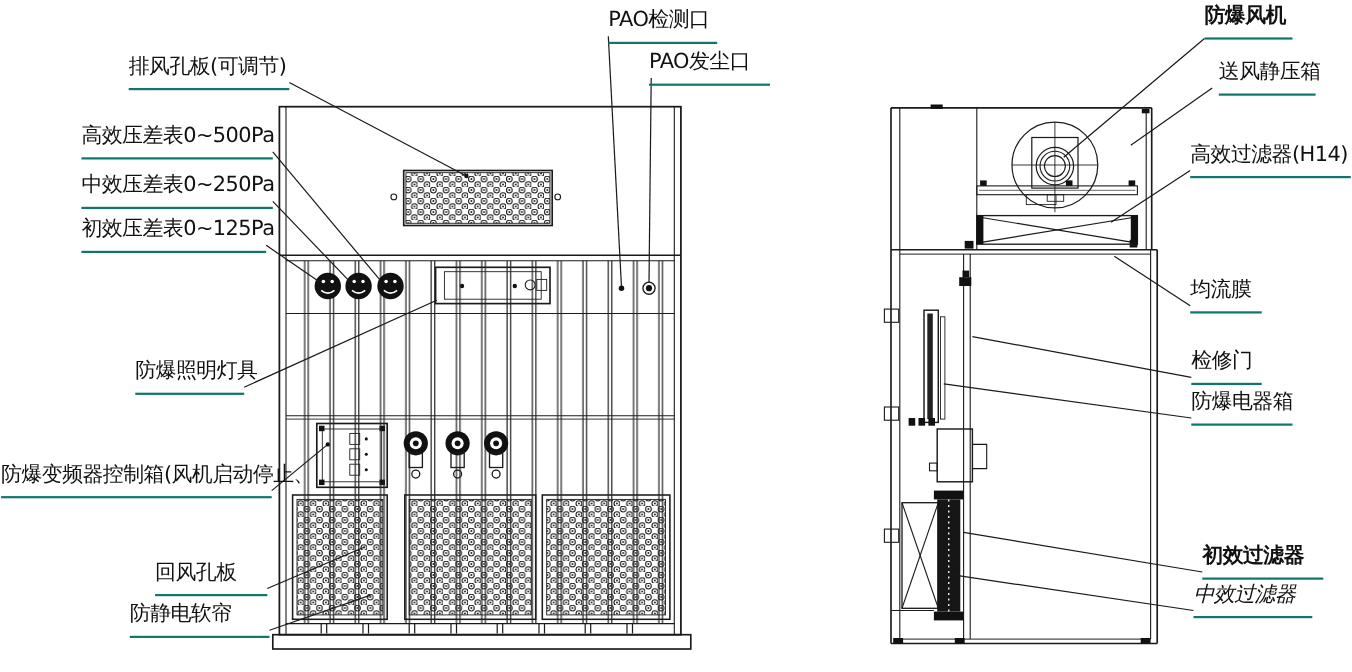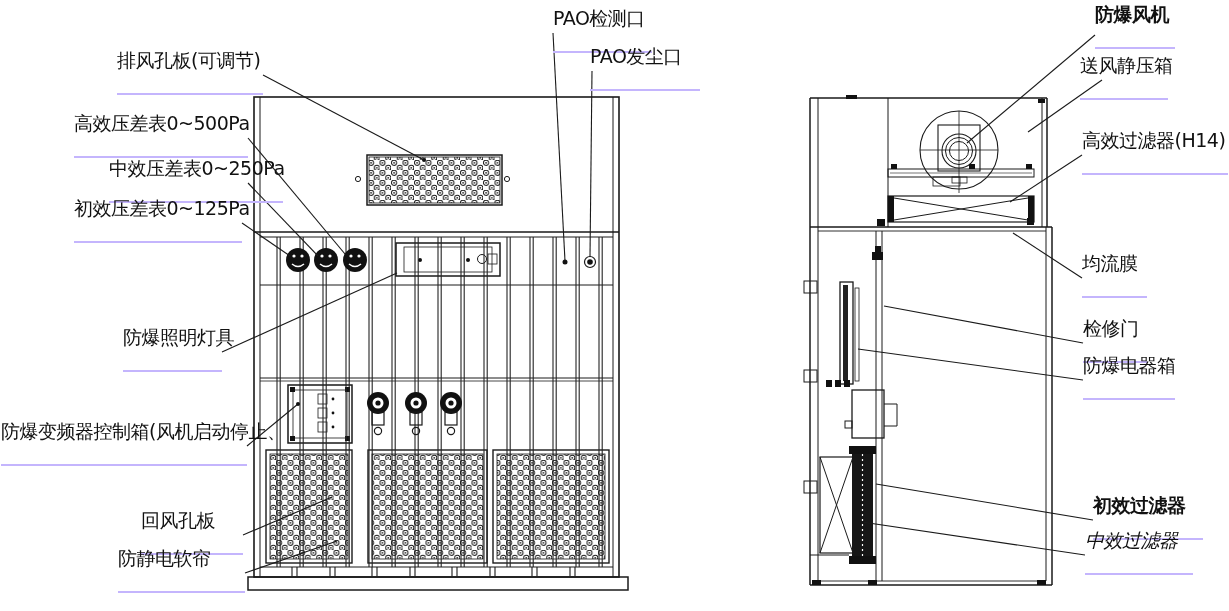--- a/index.html
+++ b/index.html
@@ -3,21 +3,21 @@
 <meta charset="utf-8">
 <style>
   html,body{margin:0;padding:0;background:#ffffff;}
   .canvas{
     position:relative;width:1229px;height:611px;background:#ffffff;
     font-family:"DejaVu Sans",sans-serif;overflow:hidden;color:#111;
   }
   .canvas svg{position:absolute;left:0;top:0;}
   .lbl{
     position:absolute;font-size:19px;line-height:23px;white-space:nowrap;
-    border-bottom:2px solid #c4b5fd;padding-bottom:21px;letter-spacing:-0.5px;
+    border-bottom:2px solid #0f766e;padding-bottom:8px;letter-spacing:-0.5px;
     color:#111;
   }
   .lbl.noline{border-bottom:none;padding-bottom:0;}
 </style>
 </head>
 <body>
 
 <div class="canvas">
 
 <svg width="1229" height="611" viewBox="0 0 1229 611">
@@ -260,31 +260,31 @@
     <line x1="1082" y1="278" x2="1013" y2="233"></line>
     <line x1="1083" y1="343" x2="884" y2="306"></line>
     <line x1="1083" y1="380" x2="858" y2="349"></line>
     <line x1="1093" y1="520" x2="876" y2="484"></line>
     <line x1="1085" y1="555" x2="862" y2="522"></line>
   </g>
 </svg>
 
   <div class="lbl" style="left:117px;top:49px;width:146px;">排风孔板(可调节)</div>
   <div class="lbl" style="left:74px;top:112px;width:174px;">高效压差表0~500Pa</div>
-  <div class="lbl" style="left:74px;top:157px;width:174px;margin-left:35px;">中效压差表0~250Pa</div>
+  <div class="lbl" style="left:74px;top:157px;width:174px;">中效压差表0~250Pa</div>
   <div class="lbl" style="left:74px;top:197px;width:168px;">初效压差表0~125Pa</div>
   <div class="lbl" style="left:553px;top:7px;width:99px;">PAO检测口</div>
   <div class="lbl" style="left:590px;top:45px;width:110px;">PAO发尘口</div>
   <div class="lbl" style="left:123px;top:326px;width:99px;">防爆照明灯具</div>
   <div class="lbl" style="left:1px;top:420px;width:246px;">防爆变频器控制箱(风机启动停止、</div>
   <div class="lbl" style="left:141px;top:509px;width:102px;">回风孔板</div>
   <div class="lbl" style="left:118px;top:547px;width:127px;">防静电软帘</div>
 
   <div class="lbl" style="left:1095px;top:3px;width:80px;font-weight:bold;">防爆风机</div>
-  <div class="lbl" style="left:1080px;top:54px;width:88px;">送风静压箱</div>
+  <div class="lbl" style="left:1108px;top:54px;width:88px;">送风静压箱</div>
   <div class="lbl" style="left:1082px;top:129px;width:146px;">高效过滤器(H14)</div>
   <div class="lbl" style="left:1082px;top:252px;width:65px;">均流膜</div>
   <div class="lbl" style="left:1083px;top:317px;width:64px;">检修门</div>
   <div class="lbl" style="left:1083px;top:354px;width:92px;">防爆电器箱</div>
   <div class="lbl" style="left:1093px;top:494px;width:110px;font-weight:bold;">初效过滤器</div>
   <div class="lbl" style="left:1085px;top:529px;width:108px;font-style:italic;">中效过滤器</div>
 
 </div>
 
 </body></html>

